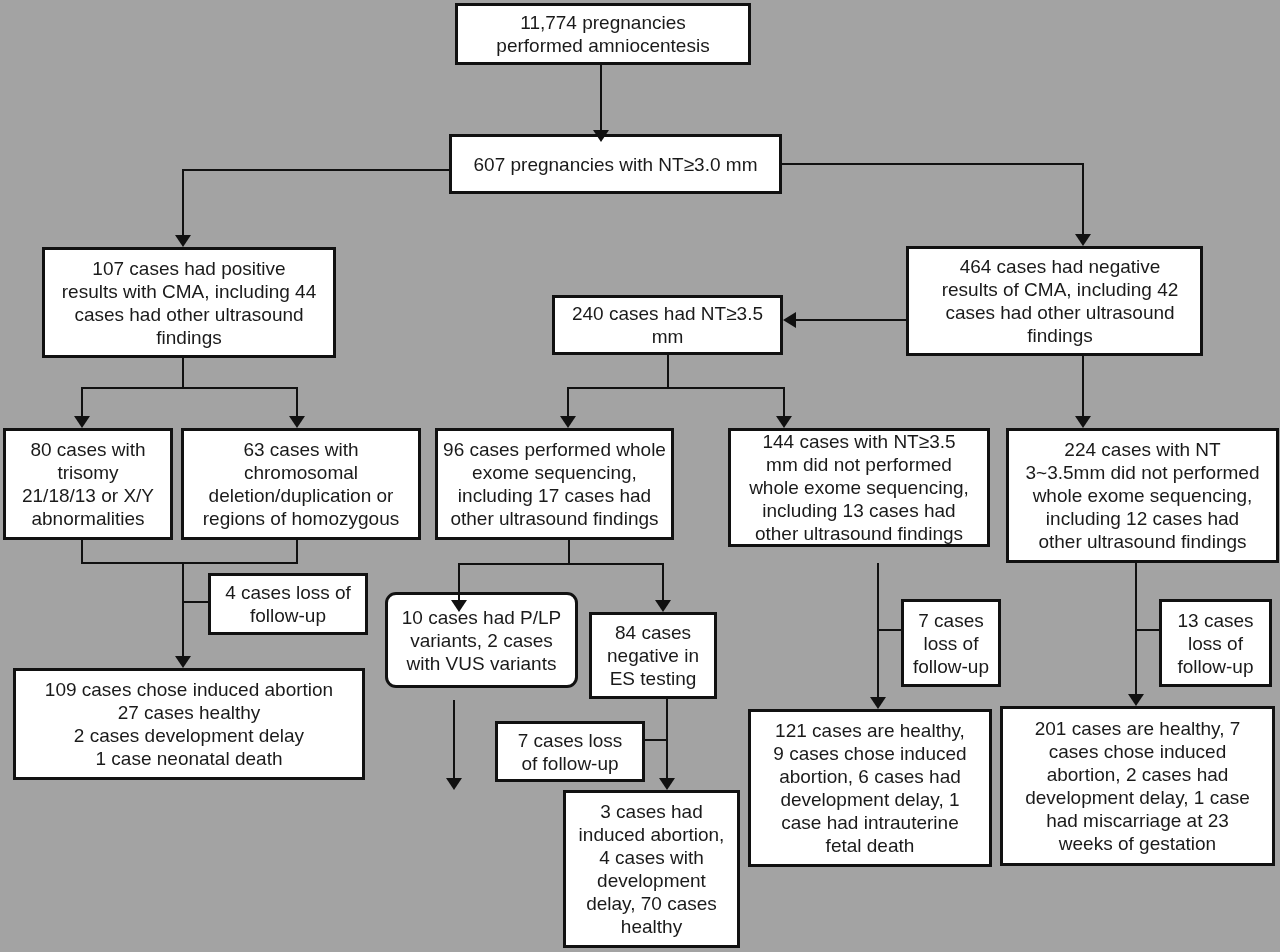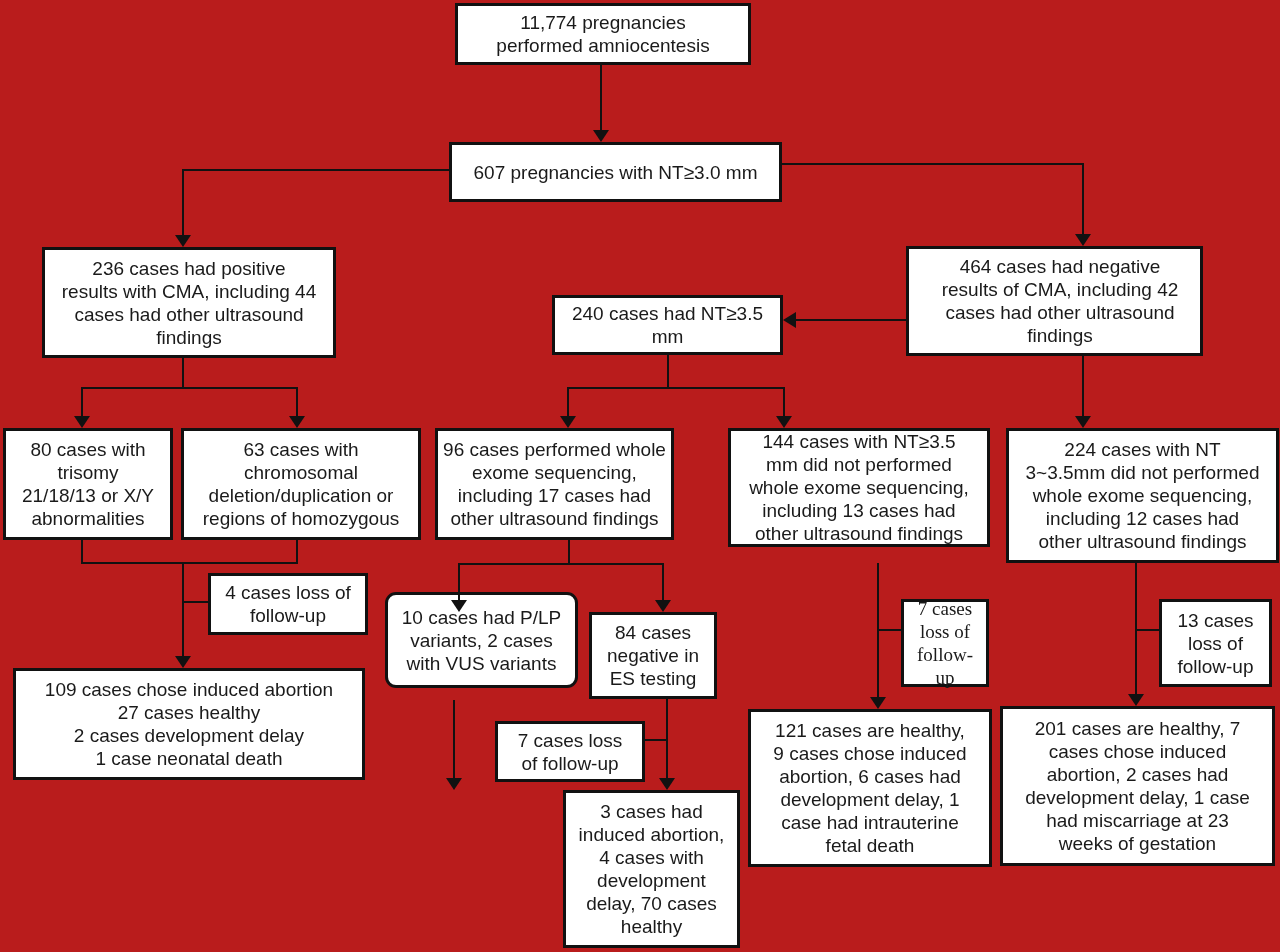--- a/index.html
+++ b/index.html
@@ -1,20 +1,20 @@
 <!DOCTYPE html>
 <html><head>
 <meta charset="utf-8">
 <style>
   html, body { margin: 0; padding: 0; background: #ffffff; }
   #canvas {
     position: relative;
     width: 1280px;
     height: 952px;
-    background: #b91c1c;
+    background: #a3a3a3;
     font-family: "Liberation Sans", "DejaVu Sans", sans-serif;
     color: #1a1a1a;
     overflow: hidden;
   }
   .node {
     position: absolute;
     box-sizing: border-box;
     border: 3px solid #111111;
     background: #ffffff;
     display: flex;
@@ -45,22 +45,22 @@
     border-right: 13px solid #111111;
   }
 </style>
 </head>
 <body>
 
 <div id="canvas">
 
   <div class="node" style="left:455px; top:3px;   width:296px; height:62px;">11,774 pregnancies
 performed amniocentesis</div>
-  <div class="node" style="left:449px; top:142px; width:333px; height:60px;">607 pregnancies with NT≥3.0 mm</div>
-  <div class="node" style="left:42px;  top:247px; width:294px; height:111px;">236 cases had positive
+  <div class="node" style="left:449px; top:134px; width:333px; height:60px;">607 pregnancies with NT≥3.0 mm</div>
+  <div class="node" style="left:42px;  top:247px; width:294px; height:111px;">107 cases had positive
 results with CMA, including 44
 cases had other ultrasound
 findings</div>
   <div class="node" style="left:906px; top:246px; width:297px; height:110px;padding-left:16px;">464 cases had negative
 results of CMA, including 42
 cases had other ultrasound
 findings</div>
   <div class="node" style="left:552px; top:295px; width:231px; height:60px;">240 cases had NT≥3.5
 mm</div>
   <div class="node" style="left:3px;   top:428px; width:170px; height:112px;">80 cases with
@@ -98,21 +98,21 @@
 negative in
 ES testing</div>
   <div class="node" style="left:495px; top:721px; width:150px; height:61px;">7 cases loss
 of follow-up</div>
   <div class="node" style="left:563px; top:790px; width:177px; height:158px;">3 cases had
 induced abortion,
 4 cases with
 development
 delay, 70 cases
 healthy</div>
-  <div class="node" style="left:901px; top:599px; width:88px; height:88px;font-family:Liberation Serif, serif;">7 cases
+  <div class="node" style="left:901px; top:599px; width:100px; height:88px;">7 cases
 loss of
 follow-up</div>
   <div class="node" style="left:748px; top:709px; width:244px; height:158px;">121 cases are healthy,
 9 cases chose induced
 abortion, 6 cases had
 development delay, 1
 case had intrauterine
 fetal death</div>
   <div class="node" style="left:1159px;top:599px; width:113px; height:88px;">13 cases
 loss of

